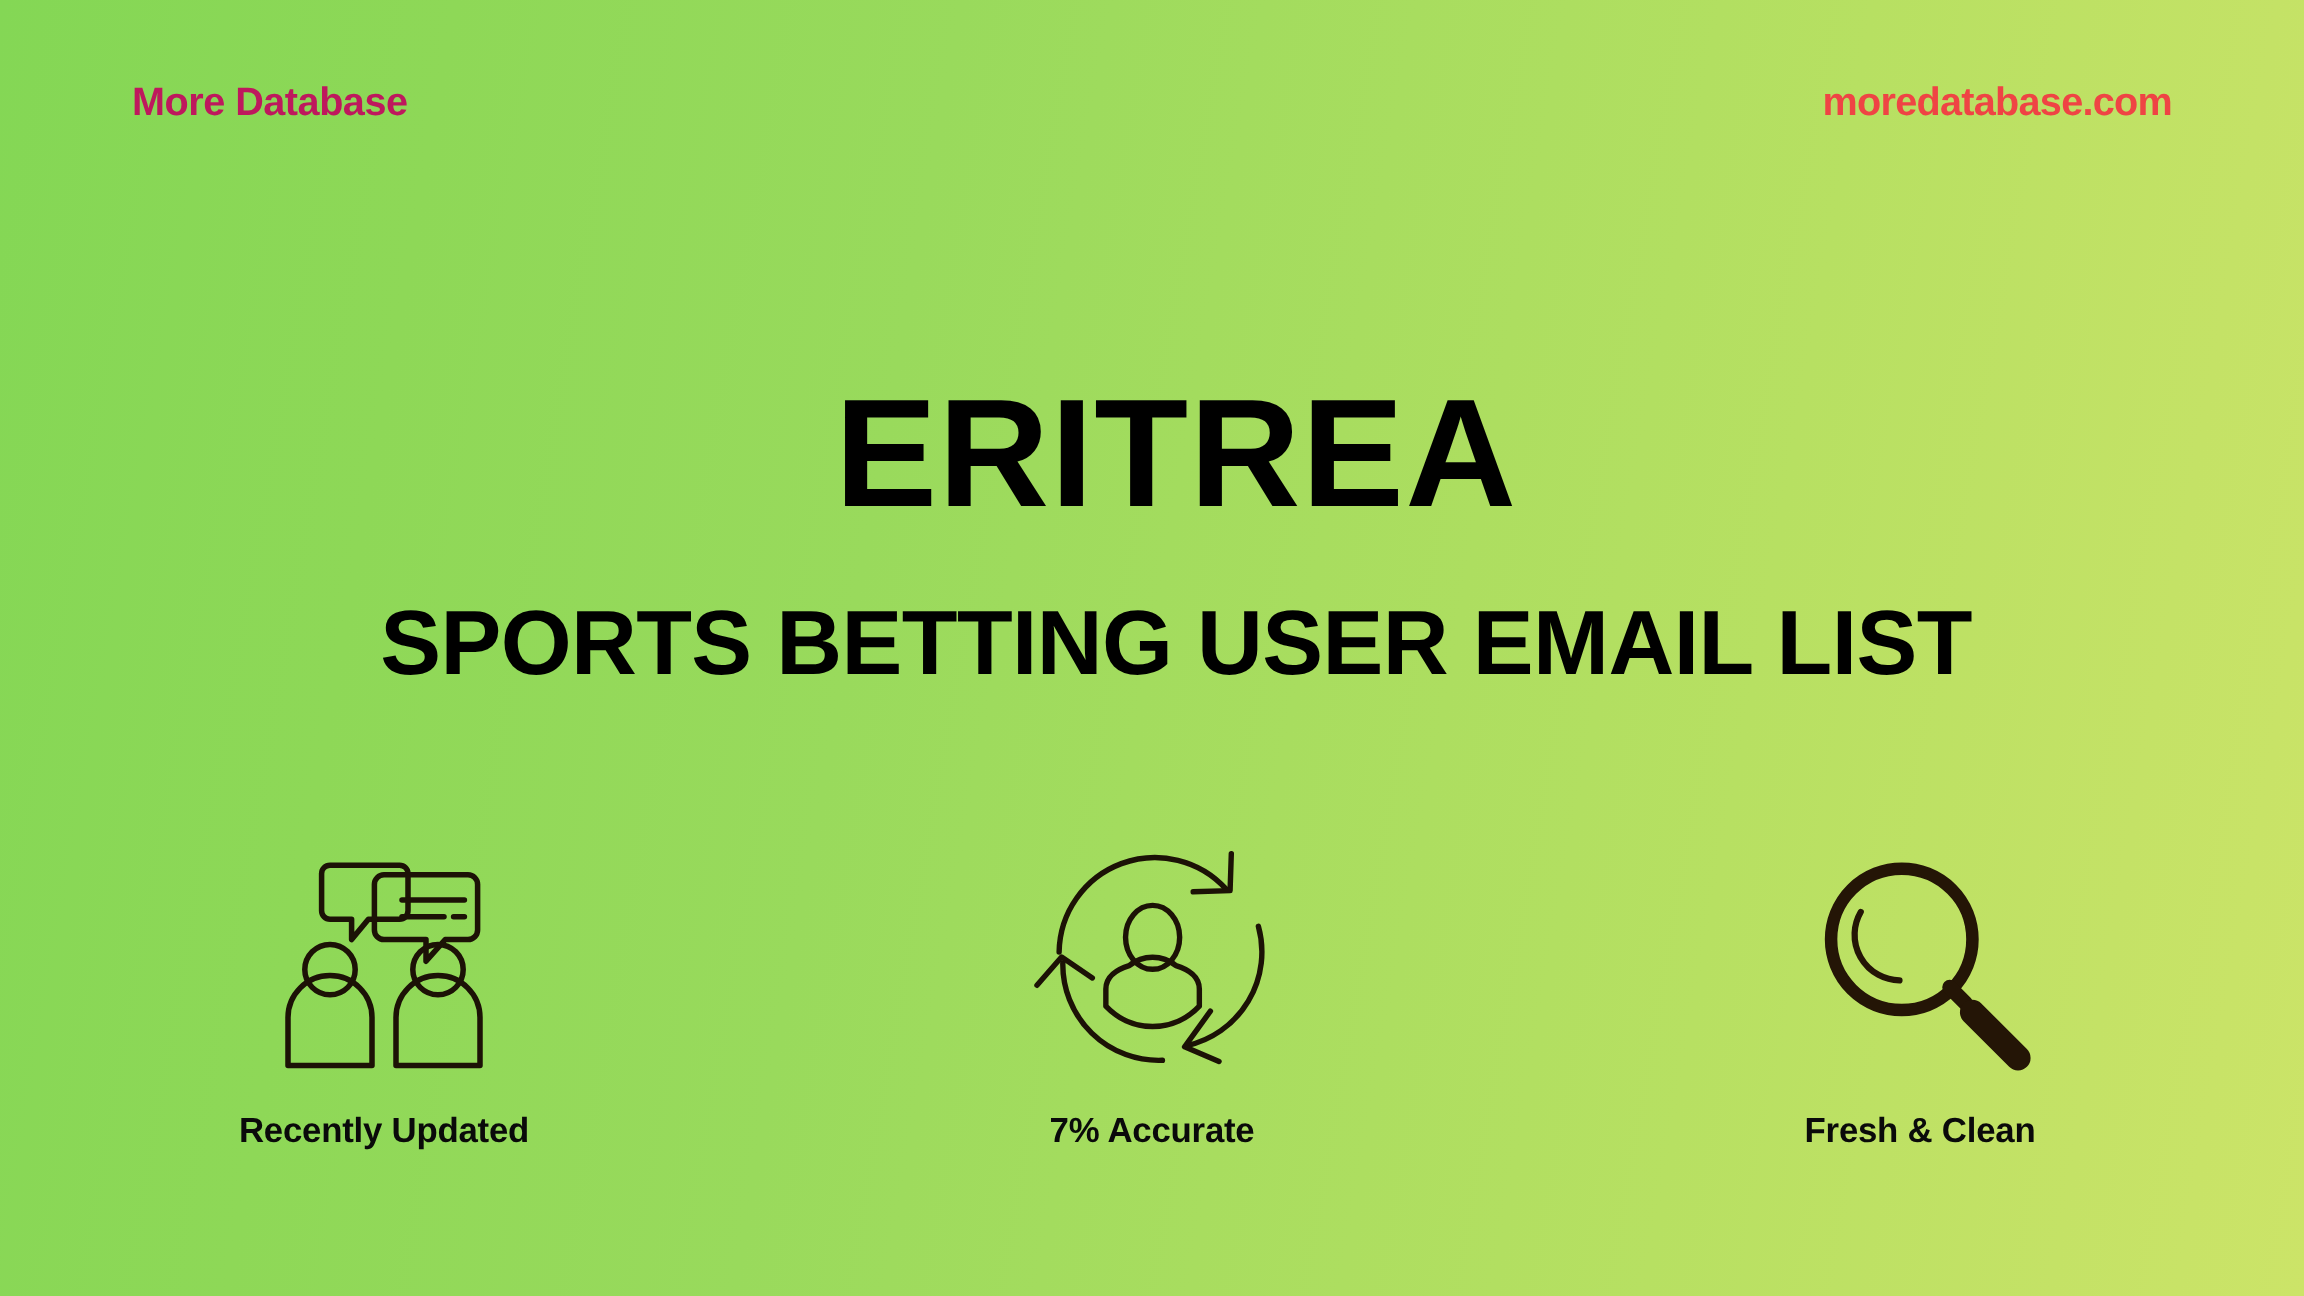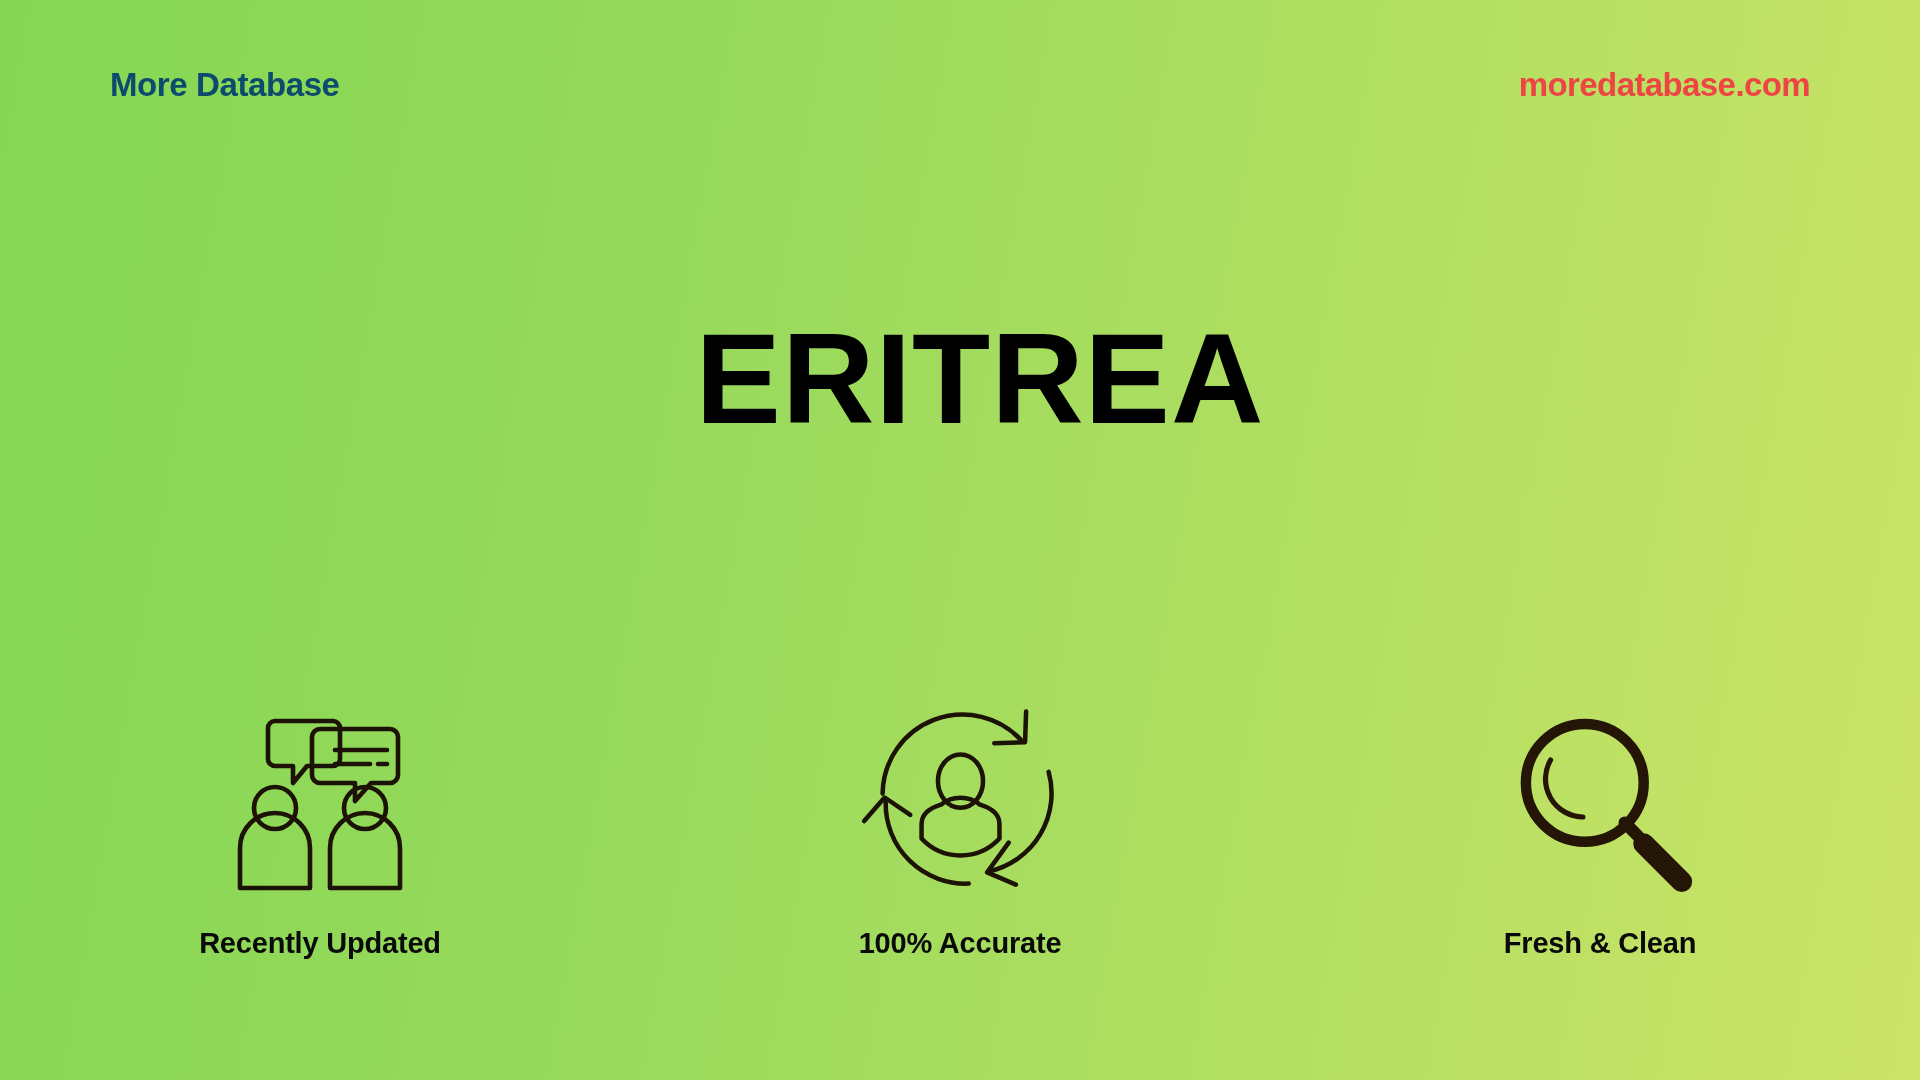--- a/index.html
+++ b/index.html
@@ -41,21 +41,21 @@
     display: flex;
     align-items: center;
     justify-content: space-between;
     padding: 0 110px;
     box-sizing: border-box;
   }
   .brand {
     font-size: 33px;
     font-weight: bold;
     letter-spacing: -0.4px;
-    color: #0c4a6e;
+    color: #be185d;
     white-space: nowrap;
   }
   .site {
     font-size: 33px;
     font-weight: bold;
     letter-spacing: -0.6px;
     color: #ef4444;
     white-space: nowrap;
   }
 
@@ -122,20 +122,21 @@
 
 <div class="banner">
 
   <div class="header">
     <div class="brand">More Database</div>
     <div class="site">moredatabase.com</div>
   </div>
 
   <div class="titles">
     <h1 class="title-main">ERITREA</h1>
+    <h2 class="title-sub">SPORTS BETTING USER EMAIL LIST</h2>
   </div>
 
   <div class="features">
 
     <div class="feature">
       <div class="feature-icon">
         <svg width="200" height="200" viewBox="0 0 200 200" fill="none" stroke="#1c1206" stroke-width="4.6" stroke-linecap="round" stroke-linejoin="round">
 
           <path d="M55 23 h58 a7 7 0 0 1 7 7 v31 a7 7 0 0 1 -7 7 h-26 l-14 17 v-17 h-18 a7 7 0 0 1 -7 -7 v-31 a7 7 0 0 1 7 -7 z"></path>
 
@@ -165,21 +166,21 @@
           <path d="M186 75 A78 78 0 0 1 128 172"></path>
           <polyline points="147,144 126,173 154,185"></polyline>
 
           <path d="M108 184 A78 78 0 0 1 27 105"></path>
           <polyline points="6,123 26,100 51,117"></polyline>
 
           <ellipse cx="100" cy="84" rx="22" ry="26"></ellipse>
           <path d="M62 140 v-14 c0 -10 9 -16 19 -19 a30 30 0 0 1 38 0 c10 3 19 9 19 19 v14 a52 52 0 0 1 -76 0 z"></path>
         </svg>
       </div>
-      <div class="feature-label">100% Accurate</div>
+      <div class="feature-label">7% Accurate</div>
     </div>
 
     <div class="feature">
       <div class="feature-icon">
         <svg width="190" height="190" viewBox="0 0 200 200" fill="none" stroke="#241506" stroke-linecap="round" stroke-linejoin="round">
 
           <circle cx="84" cy="84" r="62" stroke-width="11"></circle>
 
           <path d="M48 60 a40 40 0 0 0 34 60" stroke-width="5.5"></path>
 

